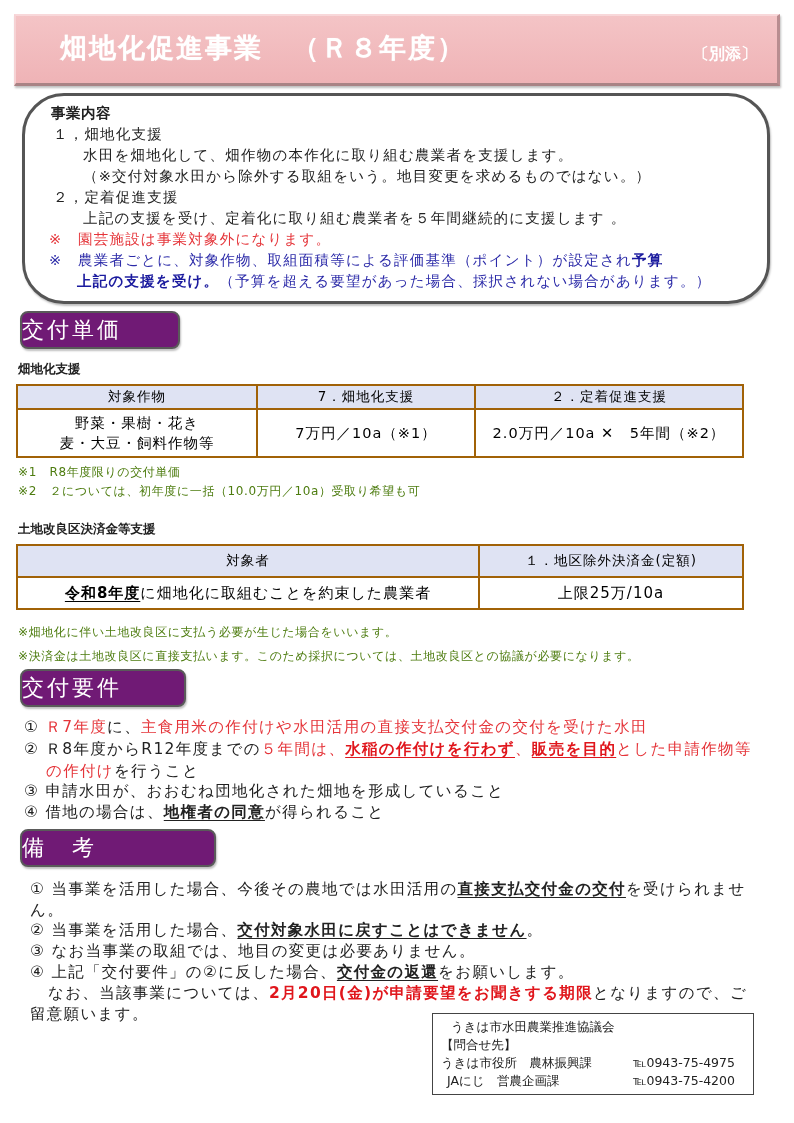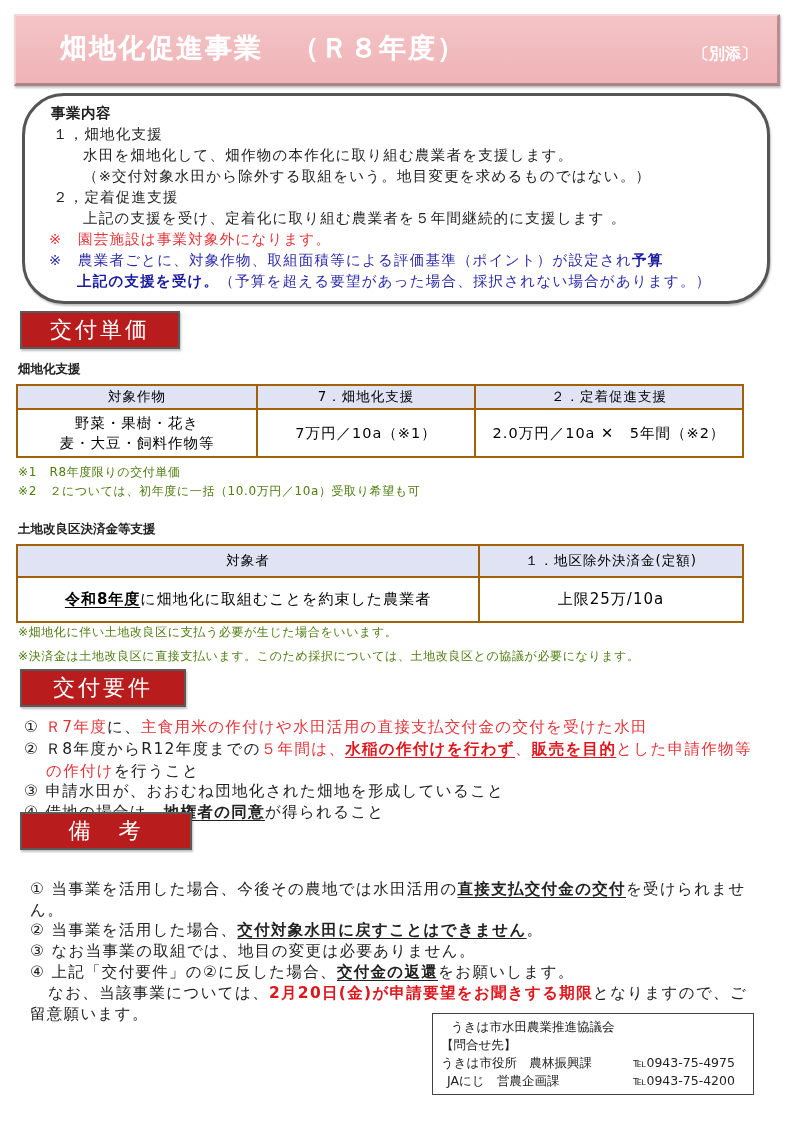--- a/index.html
+++ b/index.html
@@ -47,26 +47,25 @@
     .cb-heading { font-weight: bold; letter-spacing: 0.5px; }
     .red { color: #e5353a; }
     .blue { color: #2b2aa8; }
     .blue-b { color: #1a1a9e; font-weight: bold; }
     .red-b { color: #e0161c; font-weight: bold; }
     .u { text-decoration: underline; text-underline-offset: 3px; }
     .b { font-weight: bold; }
 
     
     .green-label {
-      background: #b91c1c;
+      background: #701a75;
       border: 2px solid #5a5a5a;
-      border-radius: 0;
+      border-radius: 8px;
       color: #ffffff;
       font-size: 22px;
-      text-align: center;
       letter-spacing: 3px;
       box-shadow: 1px 2px 2px rgba(0,0,0,0.25);
       line-height: 34px;
     }
 
     .subhead { font-size: 12.5px; font-weight: bold; white-space: nowrap; }
 
     
     table { border-collapse: collapse; position: absolute; }
     td, th {
@@ -75,21 +74,21 @@
       font-weight: normal;
       font-size: 13.5px;
       color: #000000;
       letter-spacing: 1px;
     }
     th { background: #dfe3f3; height: 24px; }
     .t1 { left: 16px; top: 384px; width: 728px; border: 2px solid #222; }
     .t1 td { height: 48px; font-size: 14.5px; line-height: 20px; }
     .t2 { left: 16px; top: 544px; width: 728px; border: 2px solid #222; }
     .t2 th { height: 32px; }
-    .t2 td { height: 45px; font-size: 15px; }
+    .t2 td { height: 32px; font-size: 15px; }
 
     .note { font-size: 12px; white-space: nowrap; color: #4d7c0f; letter-spacing: 0.6px; }
 
     .req-line, .rem-line {
       position: absolute; font-size: 15.5px; white-space: nowrap; letter-spacing: 1.3px; color: #222;
     }
 
     
     .contact {
       left: 432px; top: 1013px; width: 322px; height: 82px;
@@ -178,21 +177,21 @@
 </div>
 <div class="req-line" style="left:24px; top:781px;">
   <span>③</span>
   <span>申請水田が、おおむね団地化された畑地を形成していること</span>
 </div>
 <div class="req-line" style="left:24px; top:802px;">
   <span>④</span>
   <span>借地の場合は、</span><span class="b u">地権者の同意</span><span>が得られること</span>
 </div>
 
-<div class="abs green-label" style="left:20px; top:812px; width:172px; height:38px;">備　考</div>
+<div class="abs green-label" style="left:20px; top:829px; width:196px; height:38px;">備　考</div>
 
 <div class="rem-line" style="left:30px; top:879px;">
   <span>①</span>
   <span>当事業を活用した場合、今後その農地では水田活用の</span><span class="b u">直接支払交付金の交付</span><span>を受けられませ</span>
 </div>
 <div class="rem-line" style="left:30px; top:900px;">ん。</div>
 <div class="rem-line" style="left:30px; top:920px;">
   <span>②</span>
   <span>当事業を活用した場合、</span><span class="b u">交付対象水田に戻すことはできません</span><span>。</span>
 </div>

